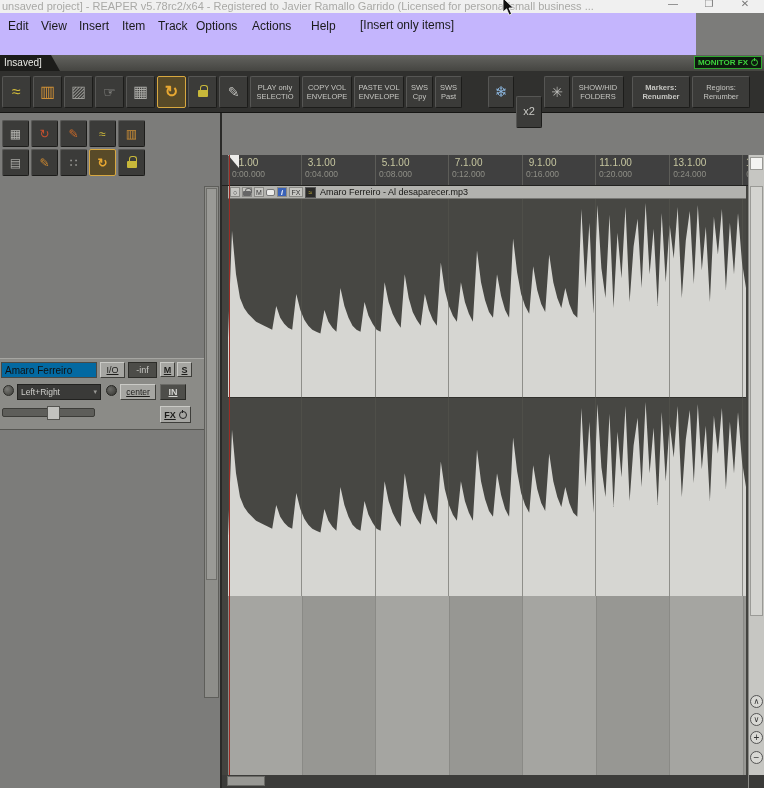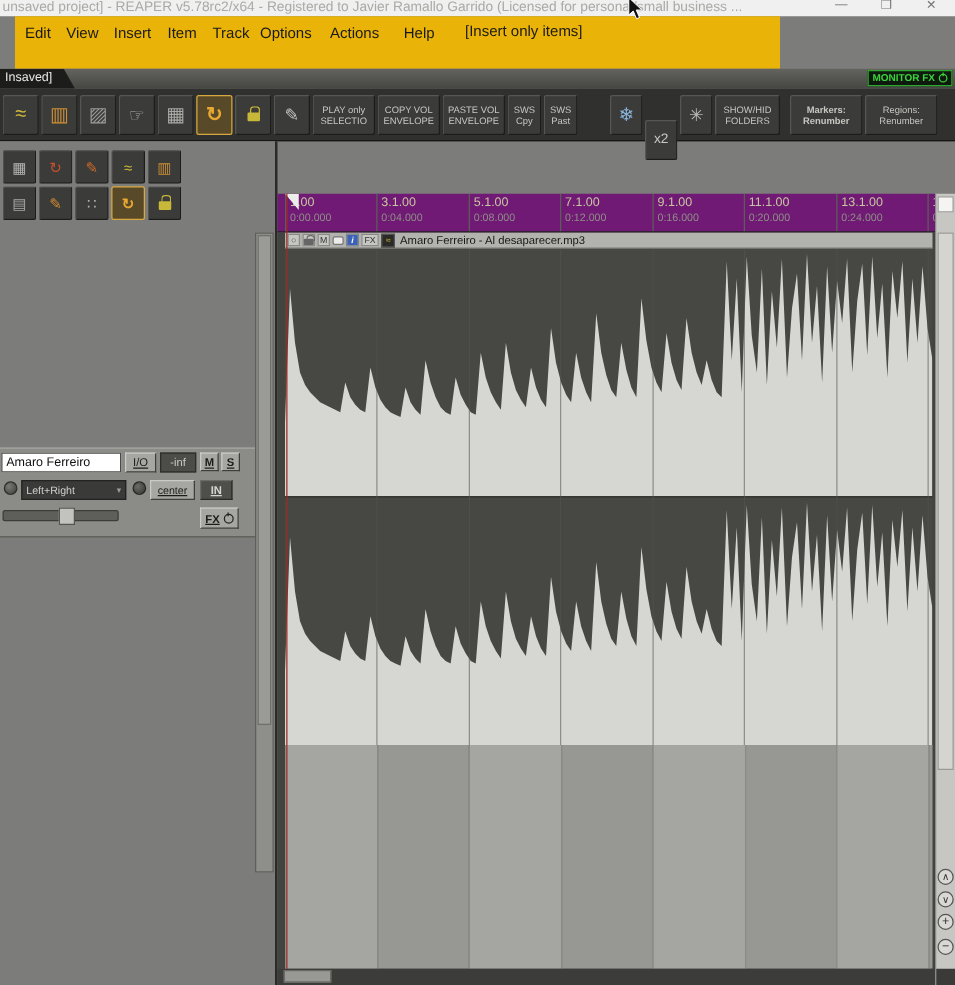--- a/index.html
+++ b/index.html
@@ -11,21 +11,21 @@
   .titlebar .title { position:absolute; left:2px; top:0px; font-size:11px; color:#a9a9a6; white-space:nowrap; }
   .winbtn { position:absolute; top:-2px; font-size:10px; color:#777; width:30px; text-align:center; }
   .winbtn.min { right:76px; }
   .winbtn.max { right:40px; }
   .winbtn.close { right:4px; }
 
   
   .cursor { position:absolute; left:502px; top:-2px; z-index:99; }
 
   
-  .menubar { position:absolute; left:12px; top:13px; width:612px; height:42px; background:#eab308; }
+  .menubar { position:absolute; left:0; top:13px; width:696px; height:42px; background:#c4b5fd; }
   .mi { position:absolute; top:6px; font-size:12px; color:#1a1a1a; }
   .mi.m0{left:8px}.mi.m1{left:41px}.mi.m2{left:79px}.mi.m3{left:122px}.mi.m4{left:158px}.mi.m5{left:196px}.mi.m6{left:252px}.mi.m7{left:311px}
   .hint { position:absolute; left:360px; top:5px; font-size:12px; color:#1a1a1a; }
   .mpath { position:absolute; left:360px; top:24px; font-size:11px; color:#1a1a1a; white-space:nowrap; }
 
   
   .tabbar { position:absolute; left:0; top:55px; width:764px; height:16px; background:linear-gradient(#63635f,#454541); }
   .ptab { position:absolute; left:0; top:0; width:60px; height:16px; background:#1c1c1a; color:#e8e8e4; font-size:10px; line-height:16px; padding-left:4px; clip-path:polygon(0 0, calc(100% - 9px) 0, 100% 100%, 0 100%); }
   .monitorfx { position:absolute; right:2px; top:1px; height:13px; background:#0e1a0e; border:1px solid #2fa82f; color:#3cd23c; font-size:8px; font-weight:bold; line-height:11px; padding:0 3px; display:flex; align-items:center; gap:3px; }
   .pwr { width:7px; height:7px; border:1px solid currentColor; border-radius:50%; position:relative; display:inline-block; flex:none; }
@@ -49,38 +49,38 @@
   .panel { position:absolute; left:0; top:113px; width:222px; height:675px; background:#7c7c7a; border-right:2px solid #2a2a28; }
   .mini { position:absolute; left:2px; top:7px; width:150px; display:flex; flex-wrap:wrap; gap:2px; }
   .mbi { width:27px; height:27px; background:#3b3b39; border:1px solid #1c1c1a; border-top-color:#565654; border-left-color:#565654; border-radius:2px; display:flex; align-items:center; justify-content:center; font-size:12px; flex:none; }
   .mbi.hl { background:#584a28; border-color:#d8a840; }
   .c1{color:#b4b4b0}.c2{color:#c8502e}.c3{color:#cc6a28}.c4{color:#d2bc3a}.c5{color:#cd8f36}
   .c6{color:#a8a8a4}.c7{color:#d08a30}.c8{color:#b4b4b0}.c9{color:#e8a832;font-weight:bold}
   .tcpscroll { position:absolute; left:204px; top:73px; width:15px; height:512px; background:#8e8e8a; border:1px solid #5e5e5a; }
   .tcpthumb { position:absolute; left:1px; top:1px; width:11px; height:392px; background:#9a9a96; border:1px solid #6e6e6a; }
 
   .track { position:absolute; left:0; top:245px; width:204px; height:72px; background:#8b8b87; border-top:1px solid #a6a6a2; border-bottom:1px solid #56565  2; border-bottom:1px solid #565652; }
-  .tname { position:absolute; left:1px; top:3px; width:96px; height:16px; background:#ffffff; border:1px solid #4a4a46; font-size:10px; padding:0 3px; color:#111; font-family:"Liberation Sans", sans-serif; }
+  .tname { position:absolute; left:1px; top:3px; width:96px; height:16px; background:#0369a1; border:1px solid #4a4a46; font-size:10px; padding:0 3px; color:#111; font-family:"Liberation Sans", sans-serif; }
   .btn { position:absolute; background:#a6a6a2; border:1px solid #3e3e3a; border-top-color:#cacac6; border-left-color:#cacac6; color:#1c1c1a; font-size:9px; display:flex; align-items:center; justify-content:center;text-decoration:underline; }
   .btn.io { left:100px; top:3px; width:25px; height:16px; }
   .vol { position:absolute; left:128px; top:3px; width:29px; height:16px; background:#4c4c48; border:1px solid #2c2c28; color:#c8c8c4; font-size:9px; display:flex; align-items:center; justify-content:center; }
   .btn.m { left:160px; top:3px; width:15px; height:15px; font-weight:bold; }
   .btn.s { left:177px; top:3px; width:15px; height:15px; font-weight:bold; }
   .rec { position:absolute; left:3px; top:26px; width:11px; height:11px; border-radius:50%; background:radial-gradient(circle at 35% 35%, #7a7a76, #3c3c38); border:1px solid #2c2c28; }
   .route { position:absolute; left:17px; top:25px; width:84px; height:16px; background:#3a3a38; border:1px solid #222220; color:#cfcfcb; font-size:8.5px; display:flex; align-items:center; padding:0 3px; justify-content:space-between; }
   .route .arr { font-size:7px; color:#9a9a96; }
   .knob { position:absolute; left:106px; top:26px; width:11px; height:11px; border-radius:50%; background:radial-gradient(circle at 35% 35%, #6a6a66, #34343  0); background:radial-gradient(circle at 35% 35%, #6a6a66, #343430); border:1px solid #26262  2; border:1px solid #262622; }
   .btn.center { left:120px; top:25px; width:36px; height:16px; font-size:8.5px; }
   .btn.in { left:160px; top:25px; width:26px; height:16px; background:#4e4e4a; border-color:#2a2a26; border-top-color:#6a6a66; border-left-color:#6a6a66; color:#d4d4d0; font-weight:bold; }
   .fader { position:absolute; left:2px; top:49px; width:93px; height:9px; background:#5e5e5a; border:1px solid #3c3c38; border-radius:2px; }
   .fthumb { position:absolute; left:44px; top:-3.5px; width:13px; height:14px; background:#c2c2be; border:1px solid #54545  0; border:1px solid #545450; }
   .btn.fx { left:160px; top:47px; width:31px; height:17px; gap:3px; font-weight:bold; }
 
   
-  .ruler { position:absolute; left:222px; top:155px; width:526px; height:31px; background:#701a75; border-bottom:1px solid #222220; overflow:hidden; }
+  .ruler { position:absolute; left:222px; top:155px; width:526px; height:31px; background:#404040; border-bottom:1px solid #222220; overflow:hidden;text-align:center; }
   .rl { position:absolute; top:0; height:31px; border-left:1px solid #5c5c58; padding-left:3px; }
   .rl .meas { display:block; font-size:10px; color:#c6c6a0; margin-top:2px; white-space:nowrap; }
   .rl .time { display:block; font-size:8.5px; color:#8e8e86; margin-top:1px; white-space:nowrap; }
   .r0{left:6px}.r1{left:79px}.r2{left:153px}.r3{left:226px}.r4{left:300px}.r5{left:373px}.r6{left:447px}.r7{left:520px}
   .marker { position:absolute; left:6px; top:0; width:0; height:0; border-top:13px solid #ececea; border-left:11px solid transparent; }
 
   
   .abody { position:absolute; left:222px; top:186px; width:526px; height:742px; background:#434  33f; background:#43433f; overflow:hidden; }
   .item { position:absolute; left:6px; top:0; width:518px; height:410px; }
   .ihdr { position:absolute; left:0; top:0; width:518px; height:13px; background:#b2b2ae; border-bottom:1px solid #78787  4; border-bottom:1px solid #787874; display:flex; align-items:center; gap:2px; padding:0 2px; }

